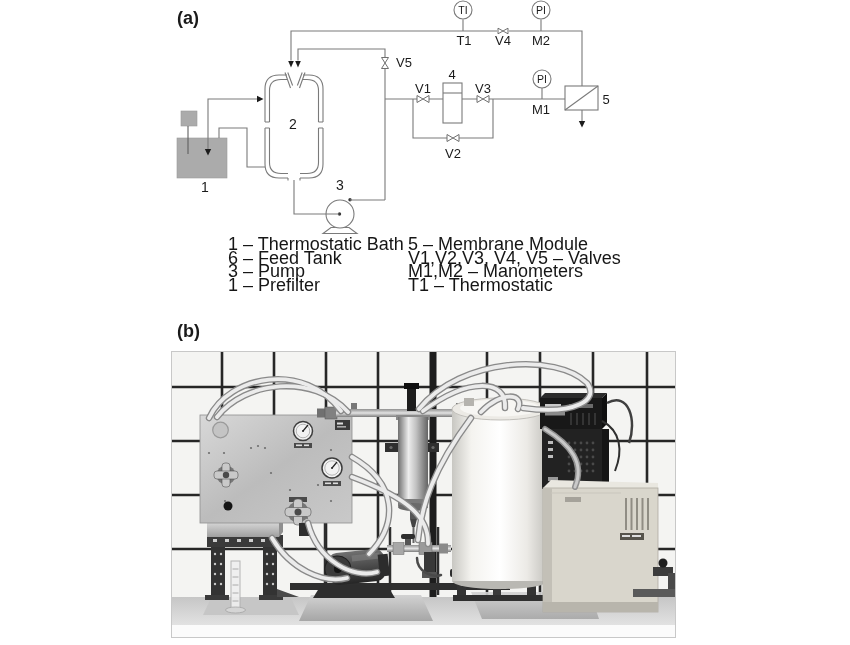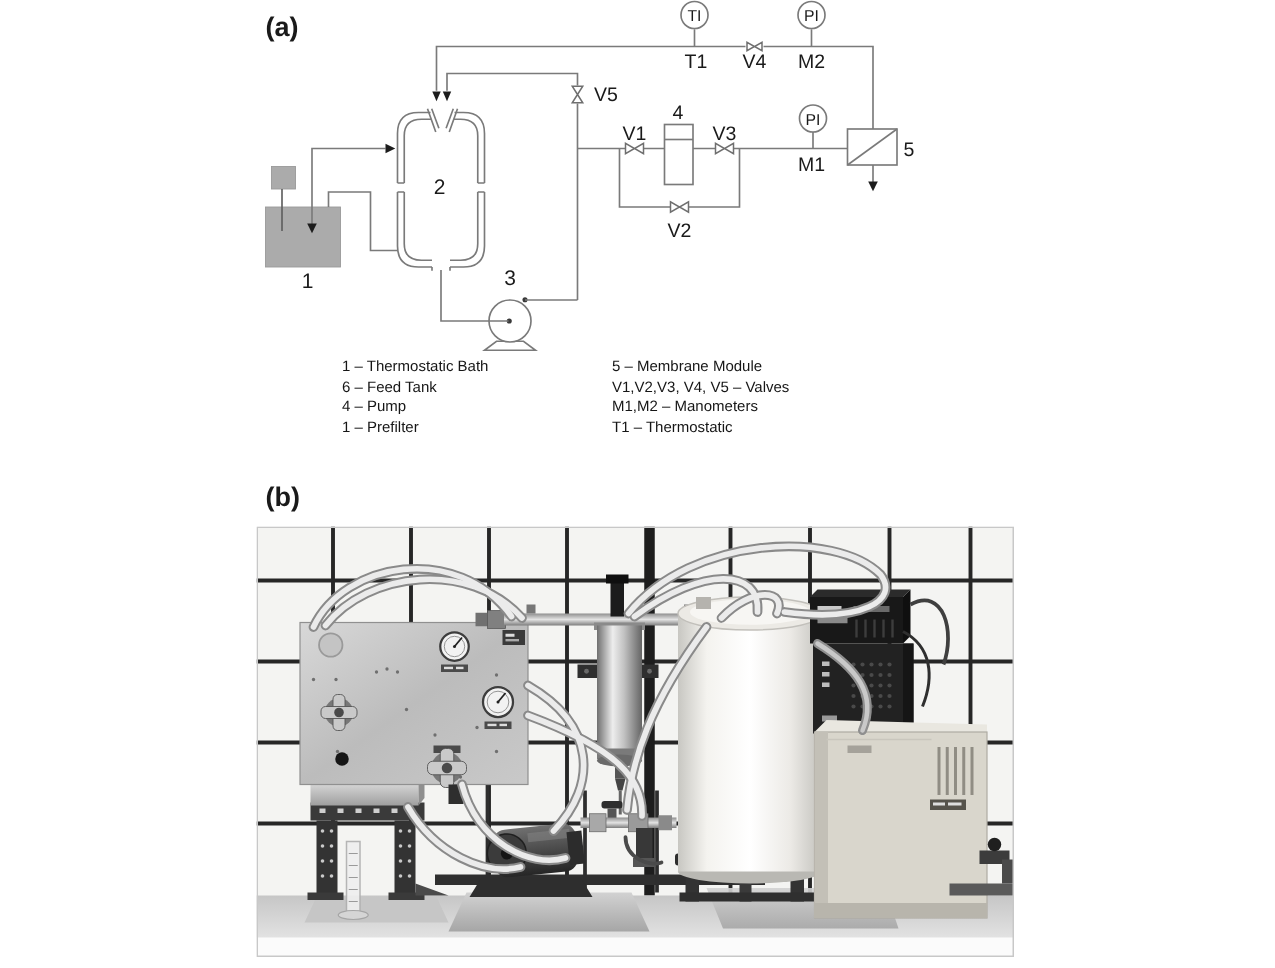--- a/index.html
+++ b/index.html
@@ -4,21 +4,21 @@
 <style>
   html,body{margin:0;padding:0;background:#ffffff;}
   .canvas{position:relative;width:850px;height:645px;background:#ffffff;overflow:hidden;
           font-family:"Liberation Sans",sans-serif;color:#141414;}
   .panel-label{position:absolute;font-size:18px;font-weight:bold;color:#1a1a1a;letter-spacing:0;}
   #label-a{left:177px;top:8px;}
   #label-b{left:177px;top:321px;}
   svg{position:absolute;display:block;}
   #diagram-svg{left:0;top:0;}
   #photo-svg{left:171px;top:351px;}
-  .legend-col{position:absolute;top:238px;font-size:10px;line-height:13.7px;color:#161616;white-space:nowrap;}
+  .legend-col{position:absolute;top:238px;font-size:18px;line-height:13.7px;color:#161616;white-space:nowrap;}
   #legend-left{left:228px;}
   #legend-right{left:408px;}
   .legend-col span{display:block;}
   text{font-family:"Liberation Sans",sans-serif;fill:#1a1a1a;}
 </style>
 </head>
 <body>
 
 <div class="canvas">
 
@@ -108,21 +108,21 @@
       <text x="606" y="104">5</text>
       <text x="293" y="129" font-size="14">2</text>
       <text x="205" y="192" font-size="14">1</text>
       <text x="340" y="190" font-size="14">3</text>
     </g>
   </svg>
 
   <div class="legend-col" id="legend-left">
     <span>1 – Thermostatic Bath</span>
     <span>6 – Feed Tank</span>
-    <span>4 – Pump</span>
+    <span>3 – Pump</span>
     <span>1 – Prefilter</span>
   </div>
   <div class="legend-col" id="legend-right">
     <span>5 – Membrane Module</span>
     <span>V1,V2,V3, V4, V5 – Valves</span>
     <span>M1,M2 – Manometers</span>
     <span>T1 – Thermostatic</span>
   </div>
 
   <div class="panel-label" id="label-b">(b)</div>

